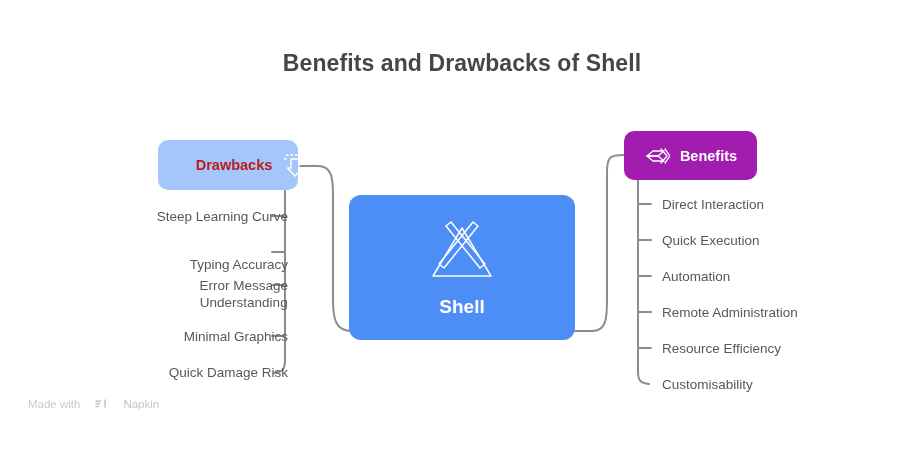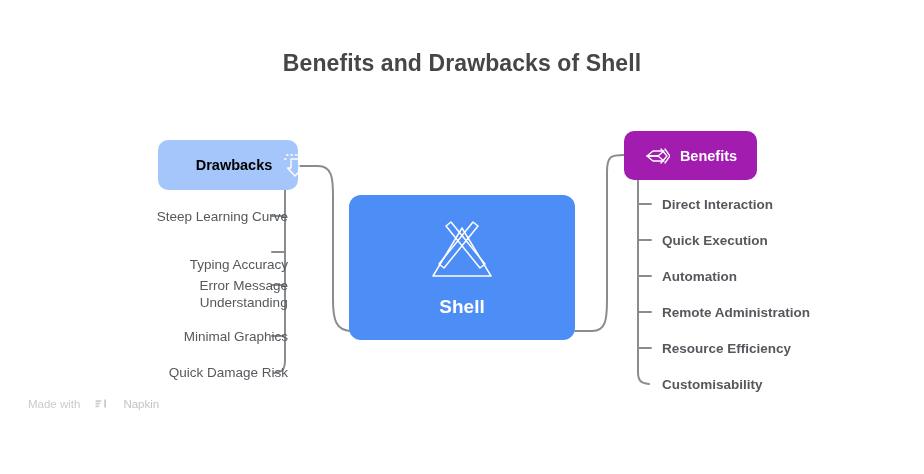--- a/index.html
+++ b/index.html
@@ -70,21 +70,21 @@
   #node-drawbacks {
     left: 158px;
     top: 140px;
     width: 140px;
     height: 50px;
     background: #a5c6fb;
     gap: 10px;
     padding: 0 14px;
   }
   #node-drawbacks .node-label {
-    color: #000000;
+    color: #b91c1c;
     font-size: 14.5px;
     font-weight: bold;
     margin-left: 48px;
   }
 
   #node-benefits {
     left: 624px;
     top: 131px;
     width: 133px;
     height: 49px;
@@ -112,21 +112,20 @@
     line-height: 17px;
     white-space: pre-line;
   }
   .leaf-left {
     text-align: center;
     right: 636px;
   }
   .leaf-right {
     text-align: right;
     left: 662px;
-    font-weight: bold;
   }
 
   
   #footer {
     position: absolute;
     left: 28px;
     bottom: 22px;
     display: flex;
     align-items: center;
     gap: 15px;

